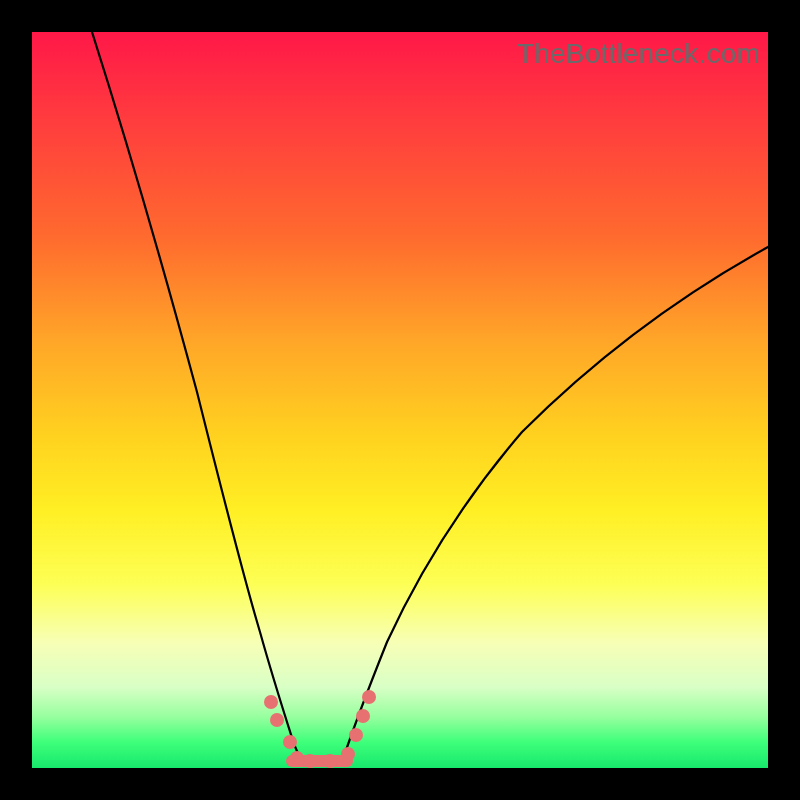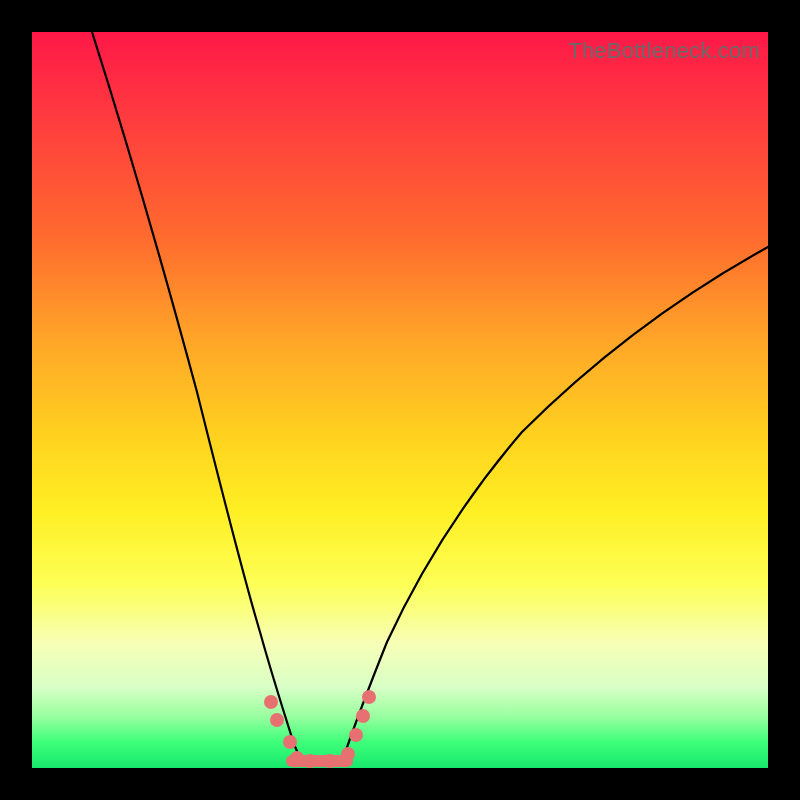--- a/index.html
+++ b/index.html
@@ -35,21 +35,21 @@
       #98ff9f 93%,
       #3eff7a 96.5%,
       #17e86d 100%
     );
   }
   .watermark {
     position: absolute;
     top: 6px;
     right: 8px;
     font-family: Arial, Helvetica, sans-serif;
-    font-size: 22px;
+    font-size: 28px;
     color: #6a6a6a;
     letter-spacing: 0.2px;
     user-select: none;
   }
   svg.curves {
     position: absolute;
     left: 0;
     top: 0;
     width: 736px;
     height: 736px;

